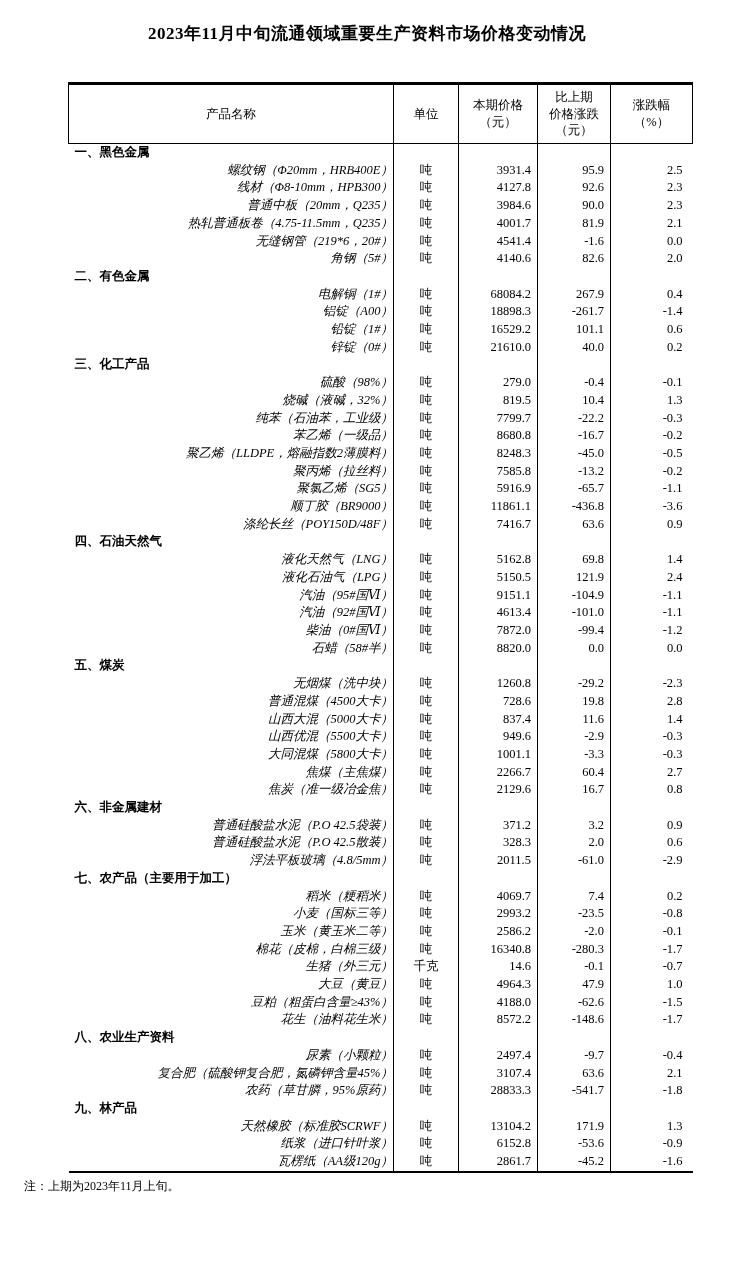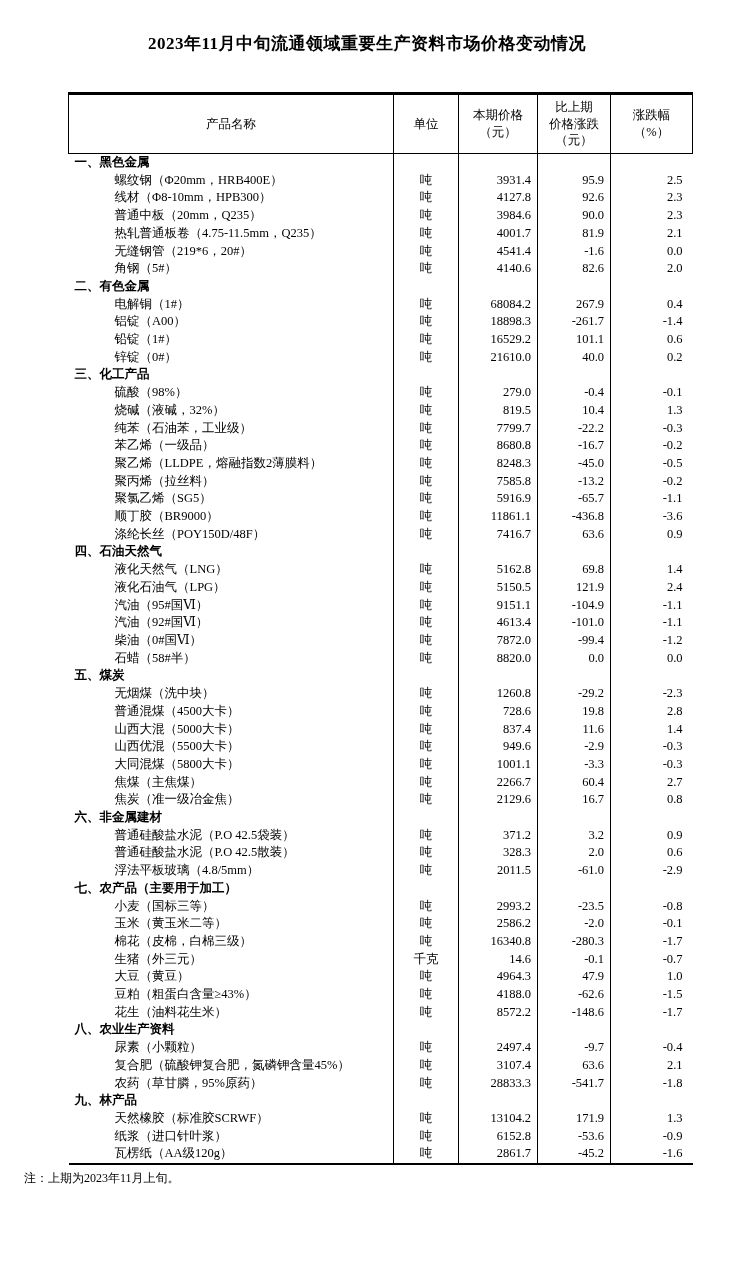--- a/index.html
+++ b/index.html
@@ -2,21 +2,21 @@
 <html><head>
 <meta charset="utf-8">
 <style>
   html,body{margin:0;padding:0;background:#fff;}
   body{
     width:734px;height:1264px;
     font-family:"Liberation Serif","DejaVu Serif",serif;
     color:#000;position:relative;overflow:hidden;
   }
   .title{
-    margin:10px;padding-top:22px;
+    margin:0;padding-top:22px;
     text-align:center;
     font-size:17px;font-weight:bold;
     letter-spacing:.5px;
     font-family:"Liberation Serif","DejaVu Serif",serif;
   }
   table.price-table{
     border-collapse:collapse;
     table-layout:fixed;
     width:624px;
     margin:37px 0 0 68px;
@@ -41,21 +41,21 @@
     line-height:17.7px;
     padding:0;
     white-space:nowrap;
     overflow:hidden;
     vertical-align:middle;
   }
   .price-table td.c2,
   .price-table td.c3,
   .price-table td.c4,
   .price-table td.c5{border-left:1px solid #000;}
-  .price-table td.prod{text-align:left;padding-left:46px;}
+  .price-table td.prod{text-align:right;padding-left:46px;font-style:italic;}
   .price-table td.cat{
     text-align:left;padding-left:6px;
     font-weight:bold;
     font-family:Liberation Sans, sans-serif;
     font-size:12.5px;
   }
   .price-table td.unit{text-align:center;}
   .price-table td.num{text-align:right;}
   .price-table td.c3{padding-right:6px;}
   .price-table td.c4{padding-right:6px;}
@@ -382,20 +382,27 @@
           <td class="c5 num">-2.9</td>
         </tr>
         <tr>
           <td class="c1 cat">七、农产品（主要用于加工）</td>
           <td class="c2"></td>
           <td class="c3"></td>
           <td class="c4"></td>
           <td class="c5"></td>
         </tr>
         <tr>
+          <td class="c1 prod">稻米（粳稻米）</td>
+          <td class="c2 unit">吨</td>
+          <td class="c3 num">4069.7</td>
+          <td class="c4 num">7.4</td>
+          <td class="c5 num">0.2</td>
+        </tr>
+        <tr>
           <td class="c1 prod">小麦（国标三等）</td>
           <td class="c2 unit">吨</td>
           <td class="c3 num">2993.2</td>
           <td class="c4 num">-23.5</td>
           <td class="c5 num">-0.8</td>
         </tr>
         <tr>
           <td class="c1 prod">玉米（黄玉米二等）</td>
           <td class="c2 unit">吨</td>
           <td class="c3 num">2586.2</td>

